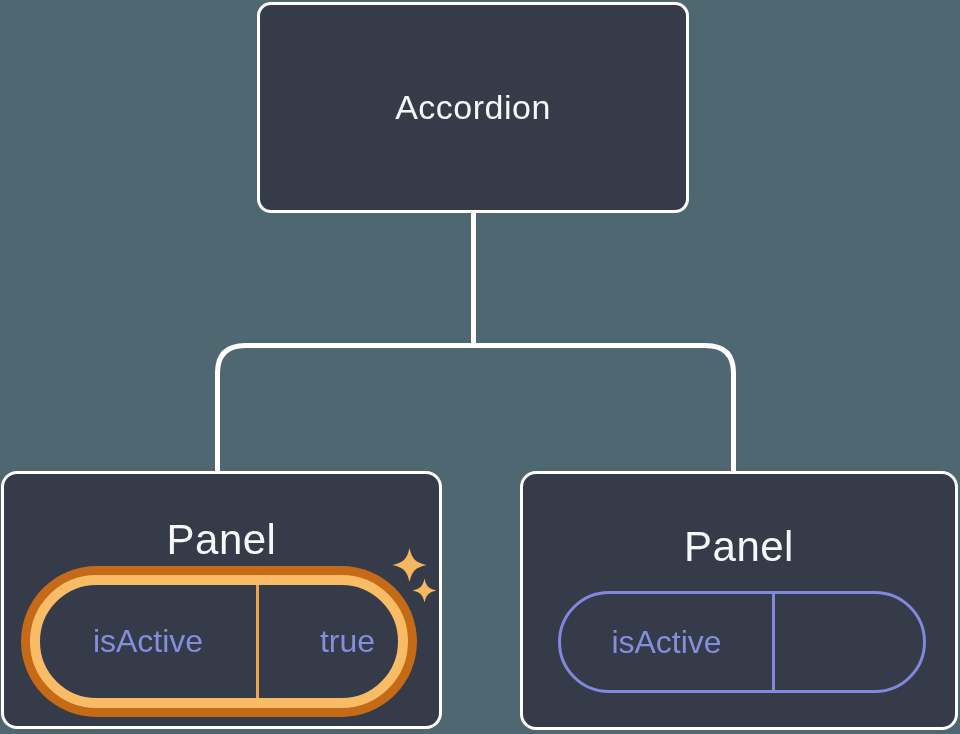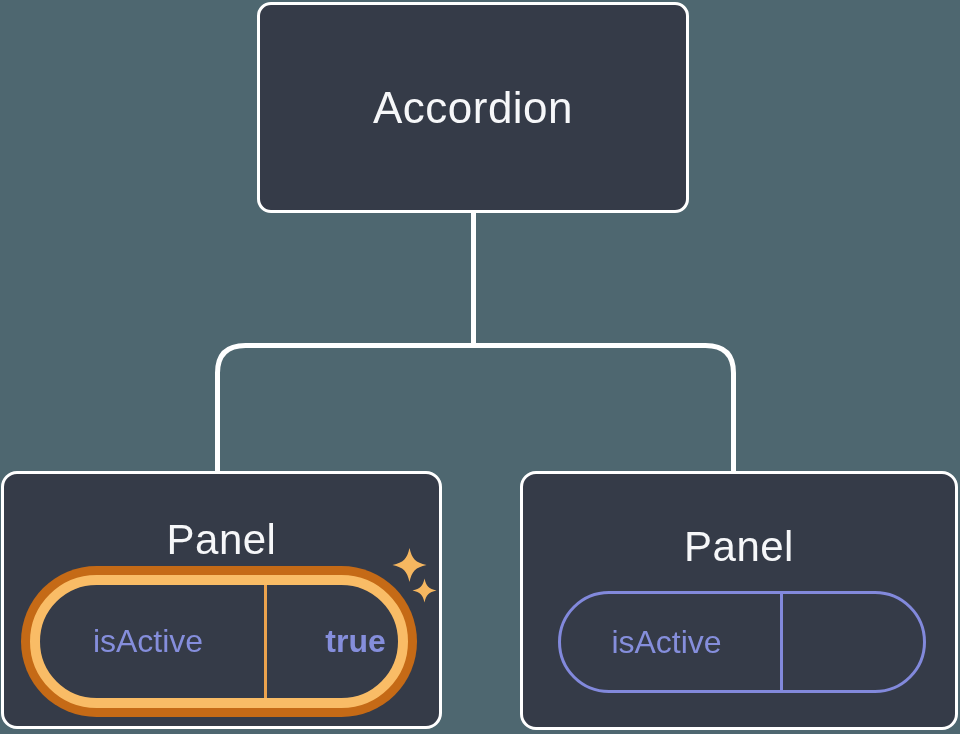--- a/index.html
+++ b/index.html
@@ -29,55 +29,54 @@
   .node-root {
     left: 257px; top: 2px; width: 432px; height: 211px;
     border-radius: 14px;
     display: flex; align-items: center; justify-content: center;
   }
   .node-panel-left  { left: 1px;   top: 471px; width: 441px; height: 258px; border-radius: 16px; }
   .node-panel-right { left: 520px; top: 471px; width: 438px; height: 259px; border-radius: 16px; }
 
   .node-title {
     color: var(--title-text, #F6F7F9);
-    font-size: 44px; font-weight: 500;
+    font-size: 34px; font-weight: 500;
     letter-spacing: 0.5px;
   }
   .panel-title {
     position: absolute; left: 0; width: 100%;
     text-align: center;
     color: var(--title-text, #F6F7F9);
     font-size: 42px; font-weight: 500;
     letter-spacing: 0.5px;
   }
   .node-panel-left  .panel-title { top: 42px; }
   .node-panel-right .panel-title { top: 49px; }
 
   
   .pill {
     position: absolute;
     display: flex; align-items: stretch;
     box-sizing: border-box;
     font-size: 32px;
     color: var(--state-text, #858EDC);
-    gap: 8px;
   }
   .pill .cell {
     display: flex; align-items: center; justify-content: center;
   }
   .pill-highlight {
     left: 26px; top: 101px; width: 378px; height: 133px;
     border-radius: 67px;
     border: 10px solid var(--highlight-ring-inner, #F9BC66);
     box-shadow: 0 0 0 9px var(--highlight-ring-outer, #C56A16);
     background: var(--node-fill, #353B48);
   }
   .pill-highlight .cell-key { flex: 0 0 216px; }
   .pill-highlight .divider  { flex: 0 0 3px; background: var(--highlight-divider, #ECA34E); }
-  .pill-highlight .cell-val { flex: 1 1 auto; font-weight: 700; margin-left: 38px; }
+  .pill-highlight .cell-val { flex: 1 1 auto; font-weight: 400; margin-left: 38px; }
 
   .pill-normal {
     left: 35px; top: 117px; width: 368px; height: 102px;
     border-radius: 51px;
     border: 3px solid var(--state-pill-border, #8289DC);
     background: transparent;
   }
   .pill-normal .cell-key { flex: 0 0 211px; }
   .pill-normal .divider  { flex: 0 0 3px; background: var(--state-pill-border, #8289DC); }
   .pill-normal .cell-val { flex: 1 1 auto; }

